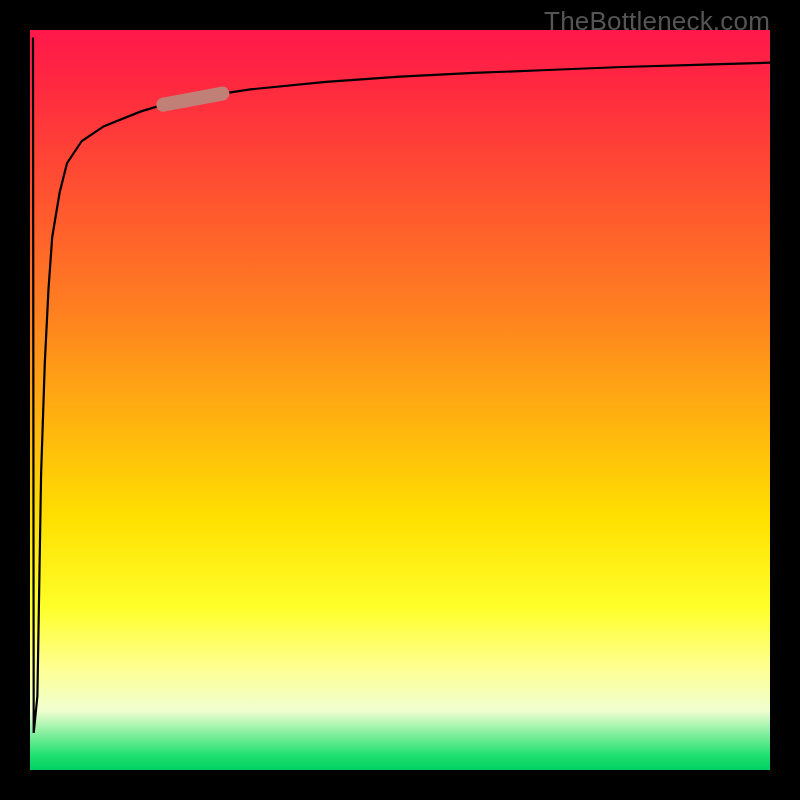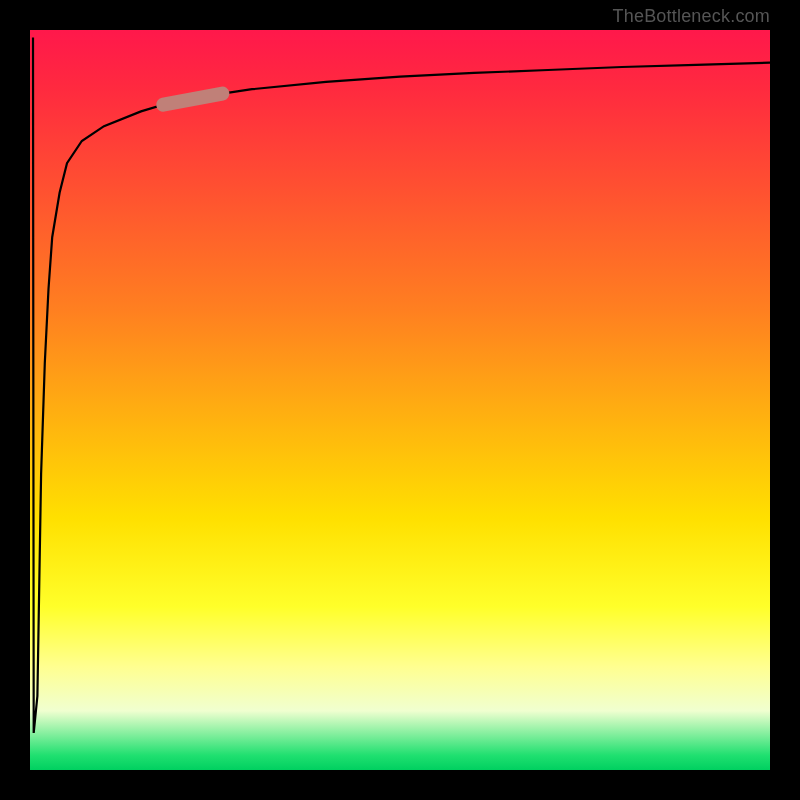--- a/index.html
+++ b/index.html
@@ -44,21 +44,21 @@
     left: 0;
     top: 0;
     width: 740px;
     height: 740px;
   }
   .attribution {
     position: absolute;
     top: 6px;
     right: 30px;
     color: #555;
-    font-size: 18px;
+    font-size: 26px;
     letter-spacing: 0.2px;
   }
 </style>
 </head>
 <body>
 
 <div class="attribution">TheBottleneck.com</div>
 
 <div class="frame">
   <div class="plot-bg"></div>

